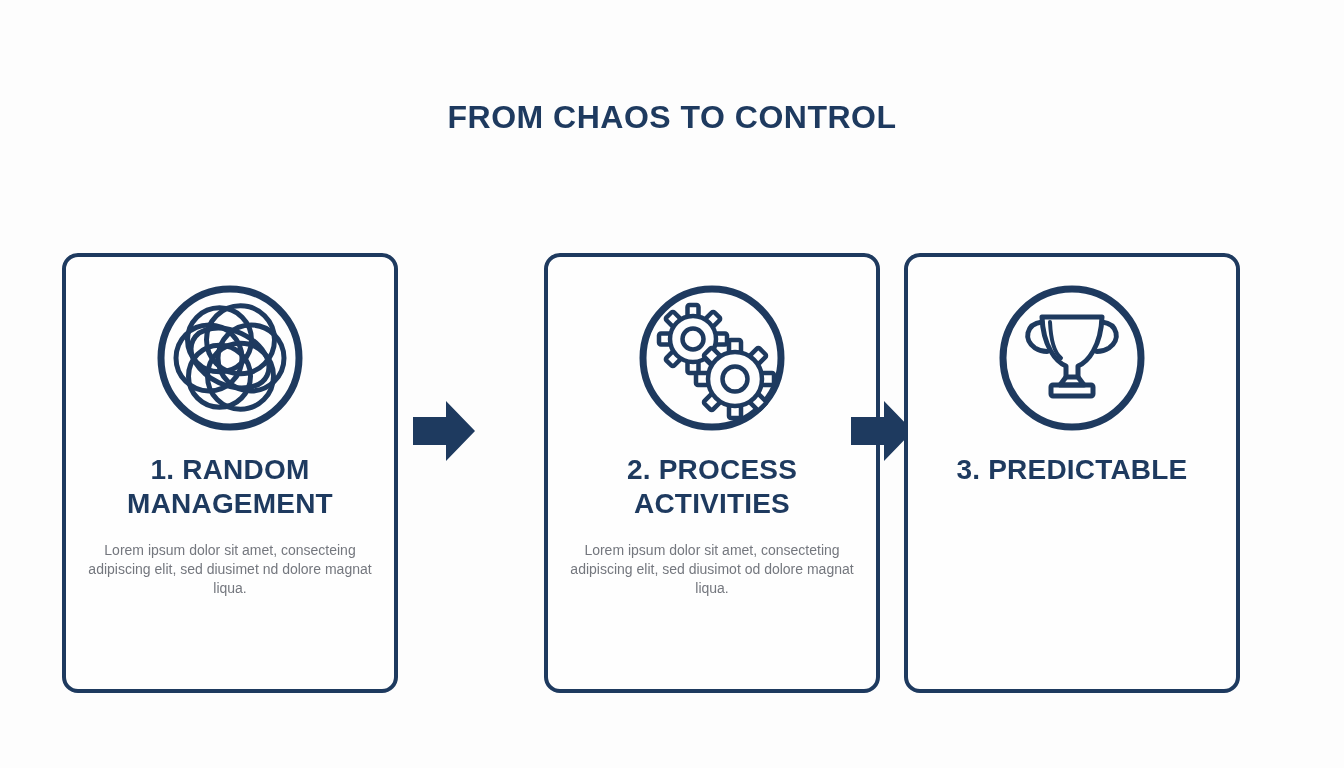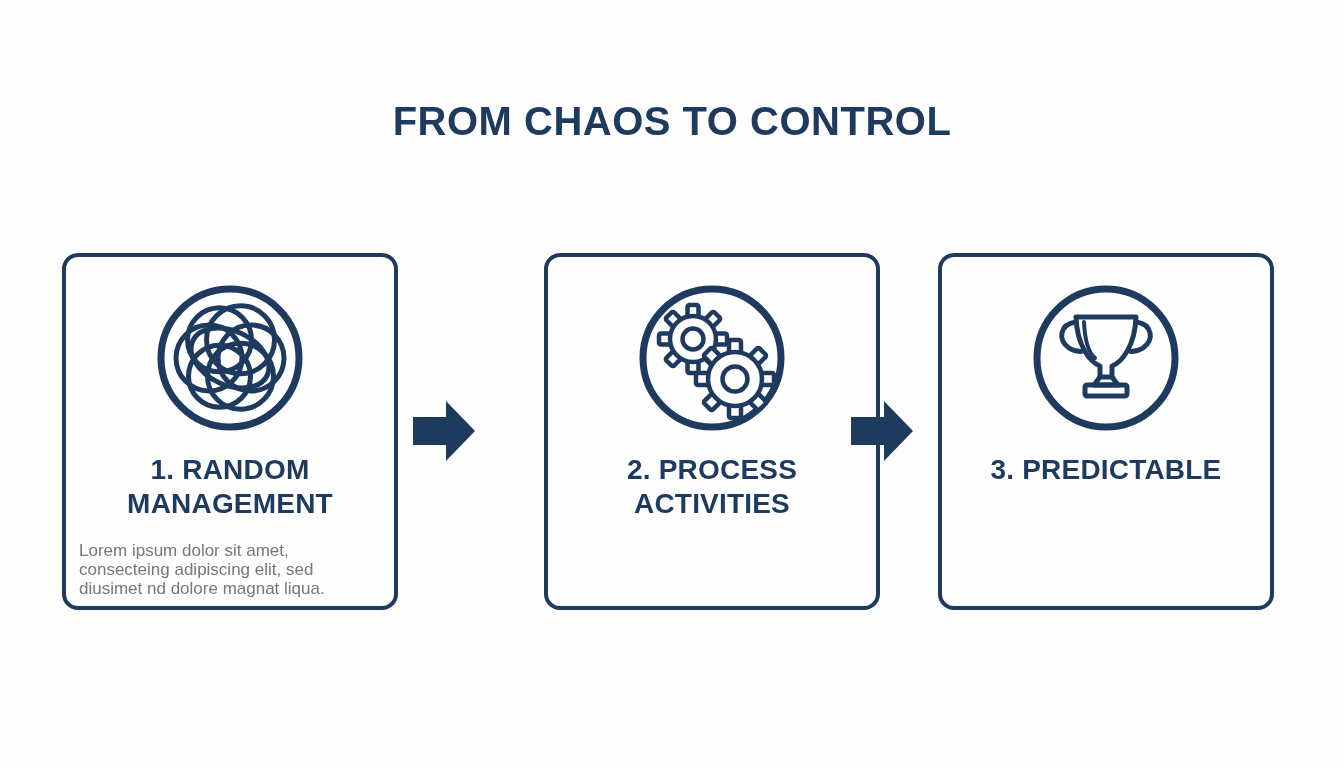--- a/index.html
+++ b/index.html
@@ -20,56 +20,57 @@
     background:var(--bg);
     overflow:hidden;
   }
   .main-title{
     position:absolute;
     top:99px;
     left:0;
     width:100%;
     margin:0;
     text-align:center;
-    font-size:40px;
+    font-size:32px;
     font-weight:bold;
     letter-spacing:0.5px;
     color:var(--navy);
   }
   .card{
     position:absolute;
     top:253px;
     width:336px;
-    height:357px;
+    height:440px;
     box-sizing:border-box;
     border:4px solid var(--navy);
     border-radius:16px;
     background:var(--card-bg);
   }
   .card-1{left:62px;}
   .card-2{left:500px;margin-left:44px;}
-  .card-3{left:938px;}
+  .card-3{left:904px;}
   .icon-wrap{
     width:150px;
     height:150px;
     margin:26px auto 0 auto;
   }
   .card-title{
     margin:20px auto 0 auto;
     text-align:center;
     font-size:28px;
     line-height:34px;
     font-weight:bold;
     letter-spacing:0.2px;
     color:var(--navy);
   }
   .card-desc{
     margin:20px auto 0 auto;
     width:302px;
-    font-size:17px;
+    text-align:center;
+    font-size:14px;
     line-height:19px;
     color:var(--body-gray);
   }
   .flow-arrow{
     position:absolute;
     top:397px;
     width:62px;
     height:68px;
   }
   .arrow-1{left:413px;}
@@ -143,20 +144,21 @@
           </g>
           <circle class="gear-body" cx="23" cy="21" r="27" stroke-width="4.5"></circle>
           <circle class="gear-body" cx="23" cy="21" r="12.5" stroke-width="4.5"></circle>
         </g>
       </svg>
     </div>
     <div class="card-title">
       <span style="display:block">2. PROCESS</span>
       <span style="display:block">ACTIVITIES</span>
     </div>
+    <p class="card-desc">Lorem ipsum dolor sit amet, consecteting adipiscing elit, sed diusimot od dolore magnat liqua.</p>
   </div>
 
   <svg class="flow-arrow arrow-2" viewBox="0 0 62 68">
     <polygon class="fill-navy" points="0,20 33,20 33,4 62,34 33,64 33,48 0,48"></polygon>
   </svg>
 
   <div class="card card-3">
     <div class="icon-wrap">
       <svg width="150" height="150" viewBox="-75 -75 150 150">
         <circle class="stroke-navy" cx="0" cy="0" r="69" stroke-width="7"></circle>

